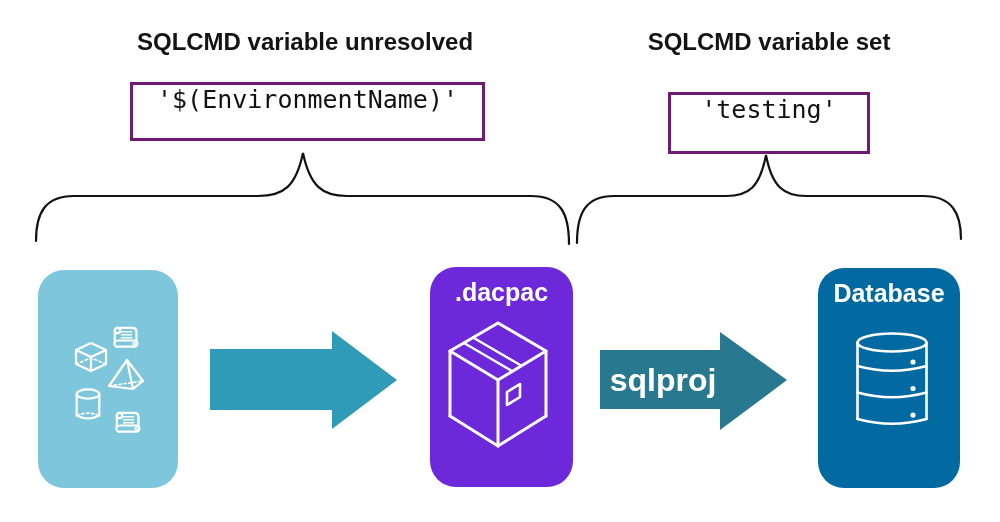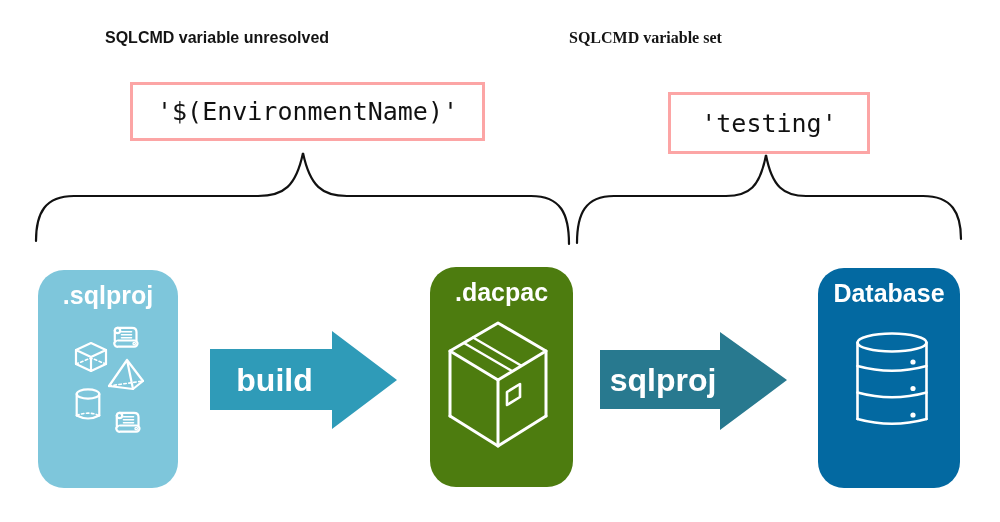--- a/index.html
+++ b/index.html
@@ -1,39 +1,39 @@
 <!DOCTYPE html>
 <html><head>
 <meta charset="utf-8">
 <style>
   html,body { margin:0; padding:0; background:#ffffff; }
   .canvas {
     position:relative; width:1000px; height:522px; background:#ffffff;
     font-family:"Liberation Sans", sans-serif; overflow:hidden;
   }
   .heading {
-    position:absolute; top:28px; width:400px; text-align:left;
-    font-size:16px; font-weight:bold; color:#141414; line-height:1.2;
+    position:absolute; top:28px; width:400px; text-align:center;
+    font-size:24px; font-weight:bold; color:#141414; line-height:1.2;
   }
   .heading-left  { left:105px; }
-  .heading-right { left:569px;font-family:Liberation Serif, serif; }
+  .heading-right { left:569px; }
   .codebox {
-    position:absolute; background:#ffffff; border:3px solid #fca5a5;
-    display:flex; align-items:center; justify-content:center;
+    position:absolute; background:#ffffff; border:3px solid #701a75;
+    display:flex; justify-content:center;
     font-family:"DejaVu Sans Mono", monospace; font-size:25px; color:#111111;
     box-sizing:border-box;
   }
   .codebox-left  { left:130px; top:82px;  width:355px; height:59px; }
   .codebox-right { left:668px; top:92px;  width:202px; height:62px; }
   svg.overlay { position:absolute; left:0; top:0; pointer-events:none; }
   .stage {
     position:absolute; border-radius:26px;
   }
   .stage-sqlproj  { left:38px;  top:270px; width:140px; height:218px; background:#7EC6DB; }
-  .stage-dacpac   { left:430px; top:267px; width:143px; height:220px; background:#4d7c0f; }
+  .stage-dacpac   { left:430px; top:267px; width:143px; height:220px; background:#6d28d9; }
   .stage-database { left:818px; top:268px; width:142px; height:220px; background:#0369a1; }
   .stage-label {
     position:absolute; top:12px; left:0; right:0; text-align:center;
     color:#ffffff; font-size:25px; font-weight:bold; line-height:1.1;
   }
   .stage-icon { position:absolute; }
   .arrow-label {
     position:absolute; color:#ffffff; font-size:32px; font-weight:bold;
     text-align:center; line-height:34px;
   }
@@ -59,25 +59,23 @@
     <path d="M36,241 C36,213 45,196 74,196 L258,196 C284,196 296,186 303,153
              C310,186 322,196 347,196 L531,196 C561,196 569,214 569,244" fill="none" stroke="#111111" stroke-width="2.2" stroke-linecap="round"></path>
     <path d="M577,243 C577,214 585,196 614,196 L726,196 C749,196 760,187 766,155
              C772,187 784,196 806,196 L923,196 C952,196 961,213 961,239" fill="none" stroke="#111111" stroke-width="2.2" stroke-linecap="round"></path>
   </svg>
 
   <svg class="overlay" width="1000" height="522" viewBox="0 0 1000 522">
     <polygon fill="#2F9BB8" points="210,349 332,349 332,331 397,380 332,429 332,410 210,410"></polygon>
     <polygon fill="#28798F" points="600,350 720,350 720,332 787,380 720,430 720,409 600,409"></polygon>
   </svg>
-  <div class="arrow-label arrow-label-build">build</div>
   <div class="arrow-label arrow-label-deploy">sqlproj</div>
 
   <div class="stage stage-sqlproj">
-    <div class="stage-label">.sqlproj</div>
     <svg class="stage-icon" style="left:0; top:0;" width="140" height="218" viewBox="0 0 140 218" fill="none" stroke="#ffffff" stroke-width="2.2" stroke-linecap="round" stroke-linejoin="round">
 
       <g transform="translate(35,71)">
         <path d="M18,2 L33,9 L18,16 L3,9 Z"></path>
         <path d="M3,9 V23 M33,9 V23 M18,16 V30"></path>
         <path d="M3,23 L18,30 L33,23"></path>
         <path d="M3,23 L18,17 M33,23 L18,17" stroke-dasharray="2.5 2.5" stroke-width="1.6"></path>
       </g>
 
       <g transform="translate(75,56)">

